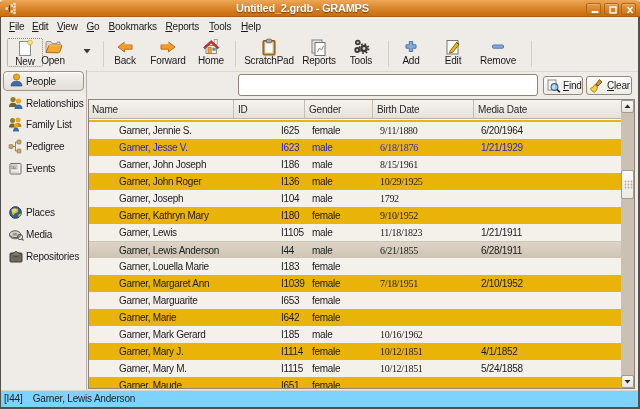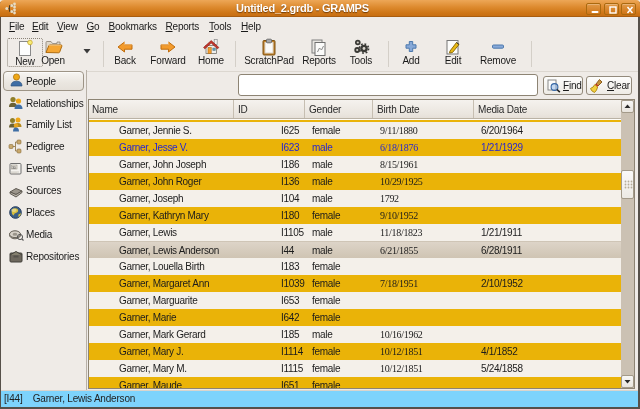--- a/index.html
+++ b/index.html
@@ -261,27 +261,20 @@
     </div>
     <div class="sbitem" style="top:87px">
       <svg width="15" height="15" viewBox="0 0 15 15">
         <rect x="2" y="2.5" width="11" height="10.5" rx="1" fill="#f4f2ee" stroke="#6f6f6f"></rect>
         <rect x="3.5" y="4" width="5.5" height="4" fill="#e4e0d8" stroke="#9a958b" stroke-width=".6"></rect>
         <text x="4" y="7.6" font-size="3.6" fill="#444" font-family="Liberation Sans">30</text>
         <path d="M3 11 h8 M3 12.2 h6" stroke="#b9b4aa" stroke-width=".6"></path>
       </svg>
       <div class="t">Events</div>
     </div>
-    <div class="sbitem" style="top:109px">
-      <svg width="16" height="15" viewBox="0 0 16 15">
-        <path d="M2 9 L8 5.5 L14 8 L8 11.5 Z" fill="#9b958b" stroke="#5f5a52"></path>
-        <path d="M2 9 L2 10.5 L8 14 L14 9.5 L14 8 L8 11.5 Z" fill="#b9b3a8" stroke="#5f5a52"></path>
-      </svg>
-      <div class="t">Sources</div>
-    </div>
     <div class="sbitem" style="top:152.5px">
       <svg width="16" height="15" viewBox="0 0 16 15">
         <ellipse cx="7" cy="8" rx="5.5" ry="3.8" fill="#b7b2a8" stroke="#6a655c"></ellipse>
         <ellipse cx="7" cy="7.2" rx="5.5" ry="3.4" fill="#d6d1c8" stroke="#6a655c"></ellipse>
         <ellipse cx="7" cy="7.2" rx="2.4" ry="1.5" fill="#9a958b"></ellipse>
         <circle cx="12" cy="10" r="2.6" fill="none" stroke="#555" stroke-width="1"></circle>
         <path d="M13.8 11.8 L15.5 13.5" stroke="#555" stroke-width="1.2"></path>
       </svg>
       <div class="t">Media</div>
     </div>
@@ -399,21 +392,21 @@
             <span class="c4">1/21/1911</span>
           </div>
           <div class="row sel" style="top:120.7px">
             <span class="c0">Garner, Lewis Anderson</span>
             <span class="c1">I44</span>
             <span class="c2">male</span>
             <span class="c3">6/21/1855</span>
             <span class="c4">6/28/1911</span>
           </div>
           <div class="row odd" style="top:137.7px">
-            <span class="c0">Garner, Louella Birth</span>
+            <span class="c0">Garner, Louella Marie</span>
             <span class="c1">I183</span>
             <span class="c2">female</span>
             <span class="c3"></span>
             <span class="c4"></span>
           </div>
           <div class="row" style="top:154.7px">
             <span class="c0">Garner, Margaret Ann</span>
             <span class="c1">I1039</span>
             <span class="c2">female</span>
             <span class="c3">7/18/1951</span>

